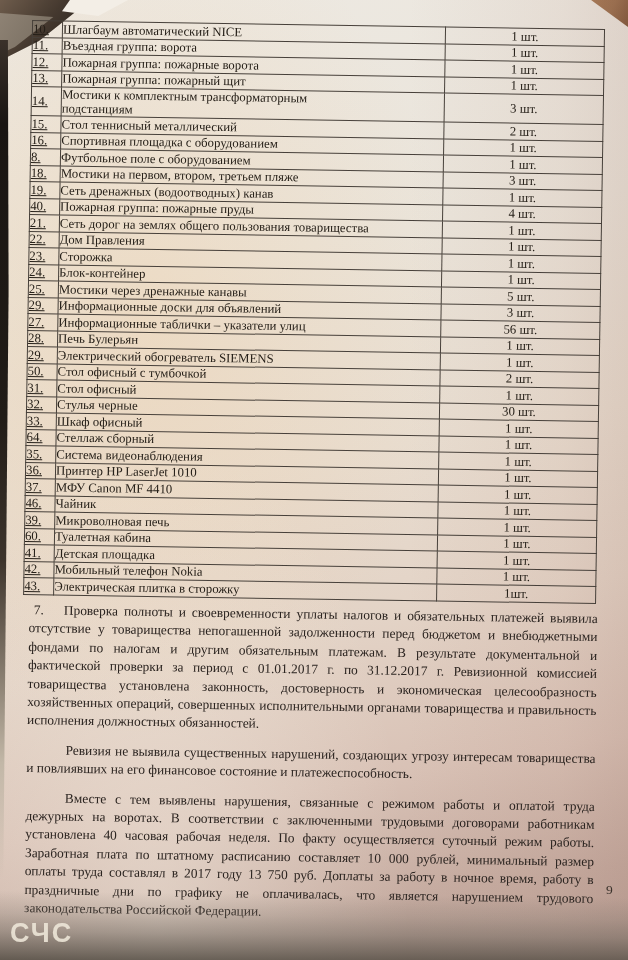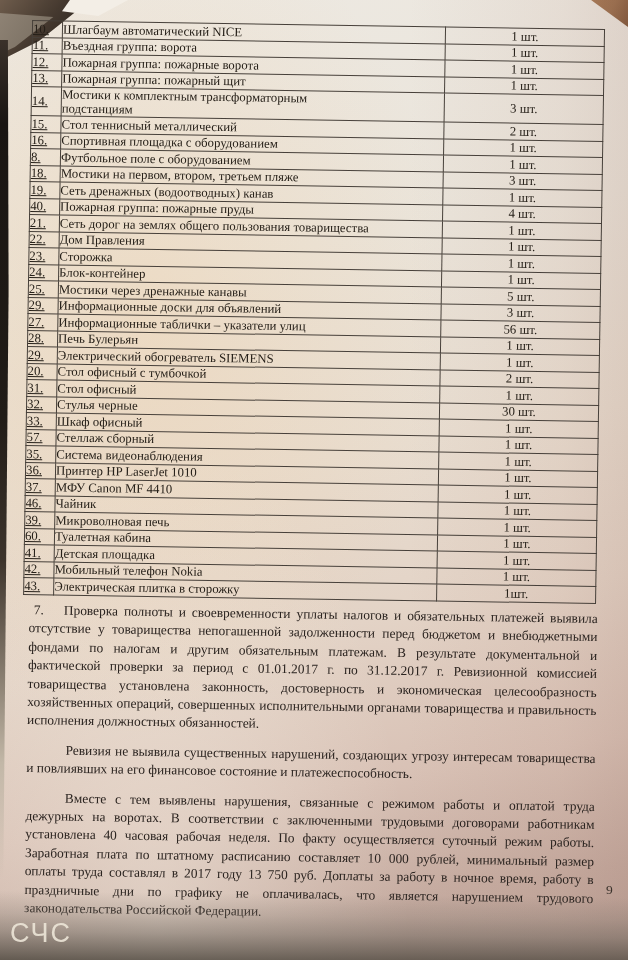--- a/index.html
+++ b/index.html
@@ -81,21 +81,21 @@
   .p-first{text-indent:5px;}
   .p-num{display:inline-block;width:30px;text-indent:0;}
   .p-indent{text-indent:39px;}
   .pagenum{
     position:absolute;left:606px;top:882px;
     font-size:13.5px;color:#3a322b;
   }
   .watermark{
     position:absolute;left:10px;top:918px;
     font-family:"Liberation Sans","DejaVu Sans",sans-serif;
-    font-weight:400;font-size:27px;letter-spacing:2px;
+    font-weight:700;font-size:27px;letter-spacing:2px;
     color:#efe8da;opacity:.88;
   }
   
   .shade-right{
     position:absolute;top:0;right:0;width:220px;height:960px;
     background:linear-gradient(to right,rgba(170,125,110,0) 0%,rgba(170,125,110,0.10) 70%,rgba(150,105,92,0.16) 100%);
     pointer-events:none;
   }
 </style>
 </head>
@@ -208,41 +208,41 @@
           <td class="c-num">28.</td>
           <td class="c-name">Печь Булерьян</td>
           <td class="c-qty">1 шт.</td>
         </tr>
           <tr>
           <td class="c-num">29.</td>
           <td class="c-name">Электрический обогреватель SIEMENS</td>
           <td class="c-qty">1 шт.</td>
         </tr>
           <tr>
-          <td class="c-num">20.</td>
+          <td class="c-num">50.</td>
           <td class="c-name">Стол офисный с тумбочкой</td>
           <td class="c-qty">2 шт.</td>
         </tr>
           <tr>
           <td class="c-num">31.</td>
           <td class="c-name">Стол офисный</td>
           <td class="c-qty">1 шт.</td>
         </tr>
           <tr>
           <td class="c-num">32.</td>
           <td class="c-name">Стулья черные</td>
           <td class="c-qty">30 шт.</td>
         </tr>
           <tr>
           <td class="c-num">33.</td>
           <td class="c-name">Шкаф офисный</td>
           <td class="c-qty">1 шт.</td>
         </tr>
           <tr>
-          <td class="c-num">57.</td>
+          <td class="c-num">64.</td>
           <td class="c-name">Стеллаж сборный</td>
           <td class="c-qty">1 шт.</td>
         </tr>
           <tr>
           <td class="c-num">35.</td>
           <td class="c-name">Система видеонаблюдения</td>
           <td class="c-qty">1 шт.</td>
         </tr>
           <tr>
           <td class="c-num">36.</td>

